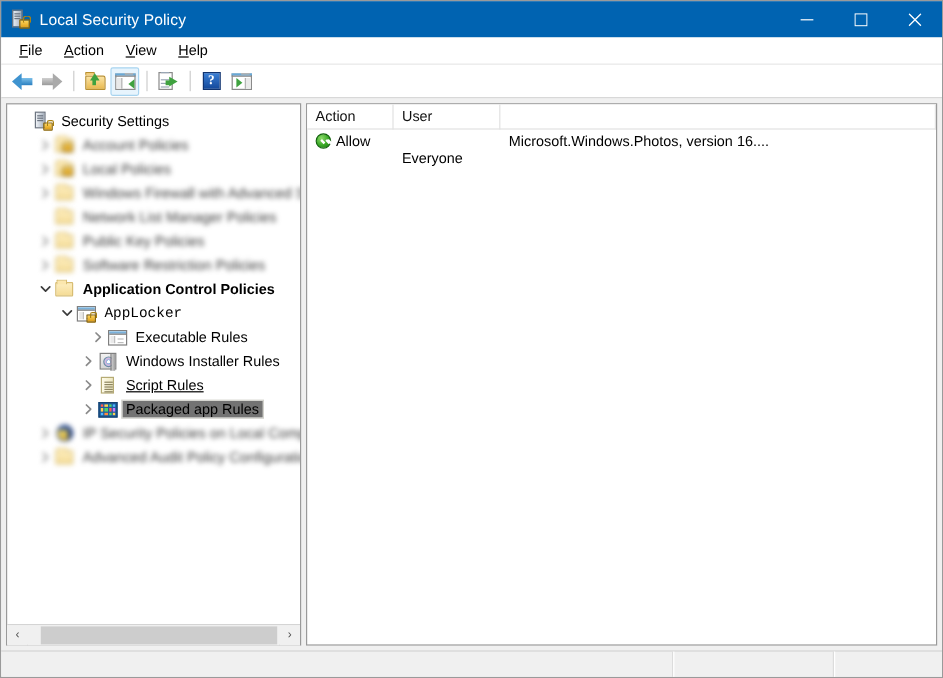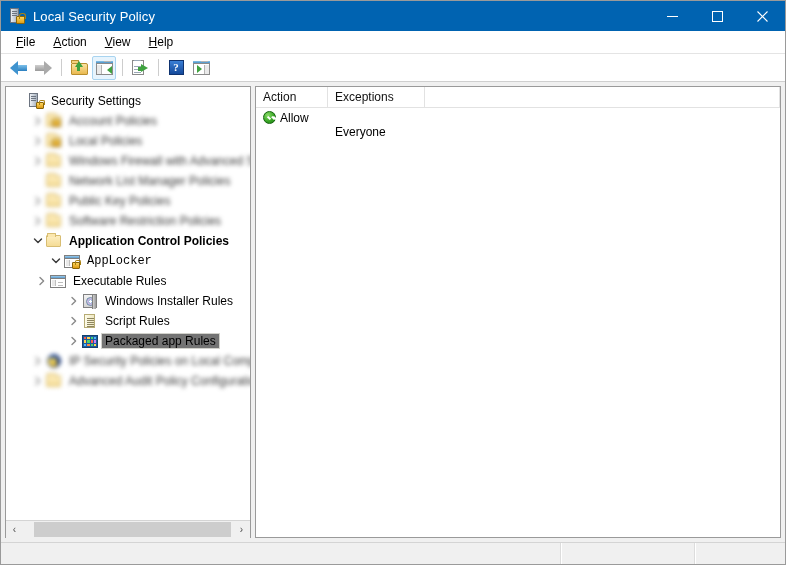--- a/index.html
+++ b/index.html
@@ -667,21 +667,21 @@
                 <span class="ic-win">
                   <span class="tb2"></span>
                   <span class="cl"></span>
                   <span class="l1"></span>
                   <span class="l2"></span>
                 </span>
                 <span class="ic-lock-sm"></span>
               </div>
               <span class="tlabel">AppLocker</span>
             </div>
-            <div class="tnode" style="padding-left: 28px;">
+            <div class="tnode" style="padding-left: 68px;">
               <div class="exp">
                 <svg width="10" height="10" viewBox="0 0 10 10">
                   <path d="M3 1.5 L6.6 5 L3 8.5" fill="none" stroke="#8a8a8a" stroke-width="1.4" stroke-linecap="round" stroke-linejoin="round"></path>
                 </svg>
               </div>
               <div class="tico">
                 <span class="ic-win">
                   <span class="tb2"></span>
                   <span class="cl"></span>
                   <span class="l1"></span>
@@ -697,21 +697,21 @@
                 </svg>
               </div>
               <div class="tico">
                 <span class="ic-disc">
                   <span class="cd"></span>
                   <span class="flap"></span>
                 </span>
               </div>
               <span class="tlabel">Windows Installer Rules</span>
             </div>
-            <div class="tnode" style="padding-left: 60px;">
+            <div class="tnode" style="padding-left: 60px; text-decoration: underline;">
               <div class="exp">
                 <svg width="10" height="10" viewBox="0 0 10 10">
                   <path d="M3 1.5 L6.6 5 L3 8.5" fill="none" stroke="#8a8a8a" stroke-width="1.4" stroke-linecap="round" stroke-linejoin="round"></path>
                 </svg>
               </div>
               <div class="tico">
                 <span class="ic-scroll">
                   <i></i>
                   <i></i>
                   <i></i>
@@ -774,30 +774,31 @@
         <div class="sb-track">
           <div class="sb-thumb"></div>
         </div>
         <div class="sb-btn">›</div>
       </div>
     </div>
 
     <div id="list-pane">
       <div id="list-header">
           <div class="col" style="width: 72px; flex: 0 0 auto;">Action</div>
-          <div class="col" style="width: 97px; flex: 0 0 auto;">Exceptions</div>
+          <div class="col" style="width: 89px; flex: 0 0 auto;">User</div>
           <div class="col" style="width: 36px; flex: 1 1 auto;"></div>
         </div>
       <div id="list-rows">
           <div class="lrow">
             <div class="cell" style="width: 72px; flex: 0 0 auto;">
               <span class="allow-ico"></span>
               <span>Allow</span>
             </div>
             <div class="cell" style="width: 89px; flex: 0 0 auto; margin-top: 29px;">Everyone</div>
+            <div class="cell" style="width: 232px; flex: 0 0 auto;">Microsoft.Windows.Photos, version 16....</div>
             <div class="cell" style="width: 97px; flex: 0 0 auto;"></div>
             <div class="cell" style="width: 36px; flex: 1 1 auto;"></div>
           </div>
         </div>
     </div>
 
   </div>
 
   <div id="statusbar">
       <div class="sp first" style="width: 558px; flex: 1 1 auto;"></div>

